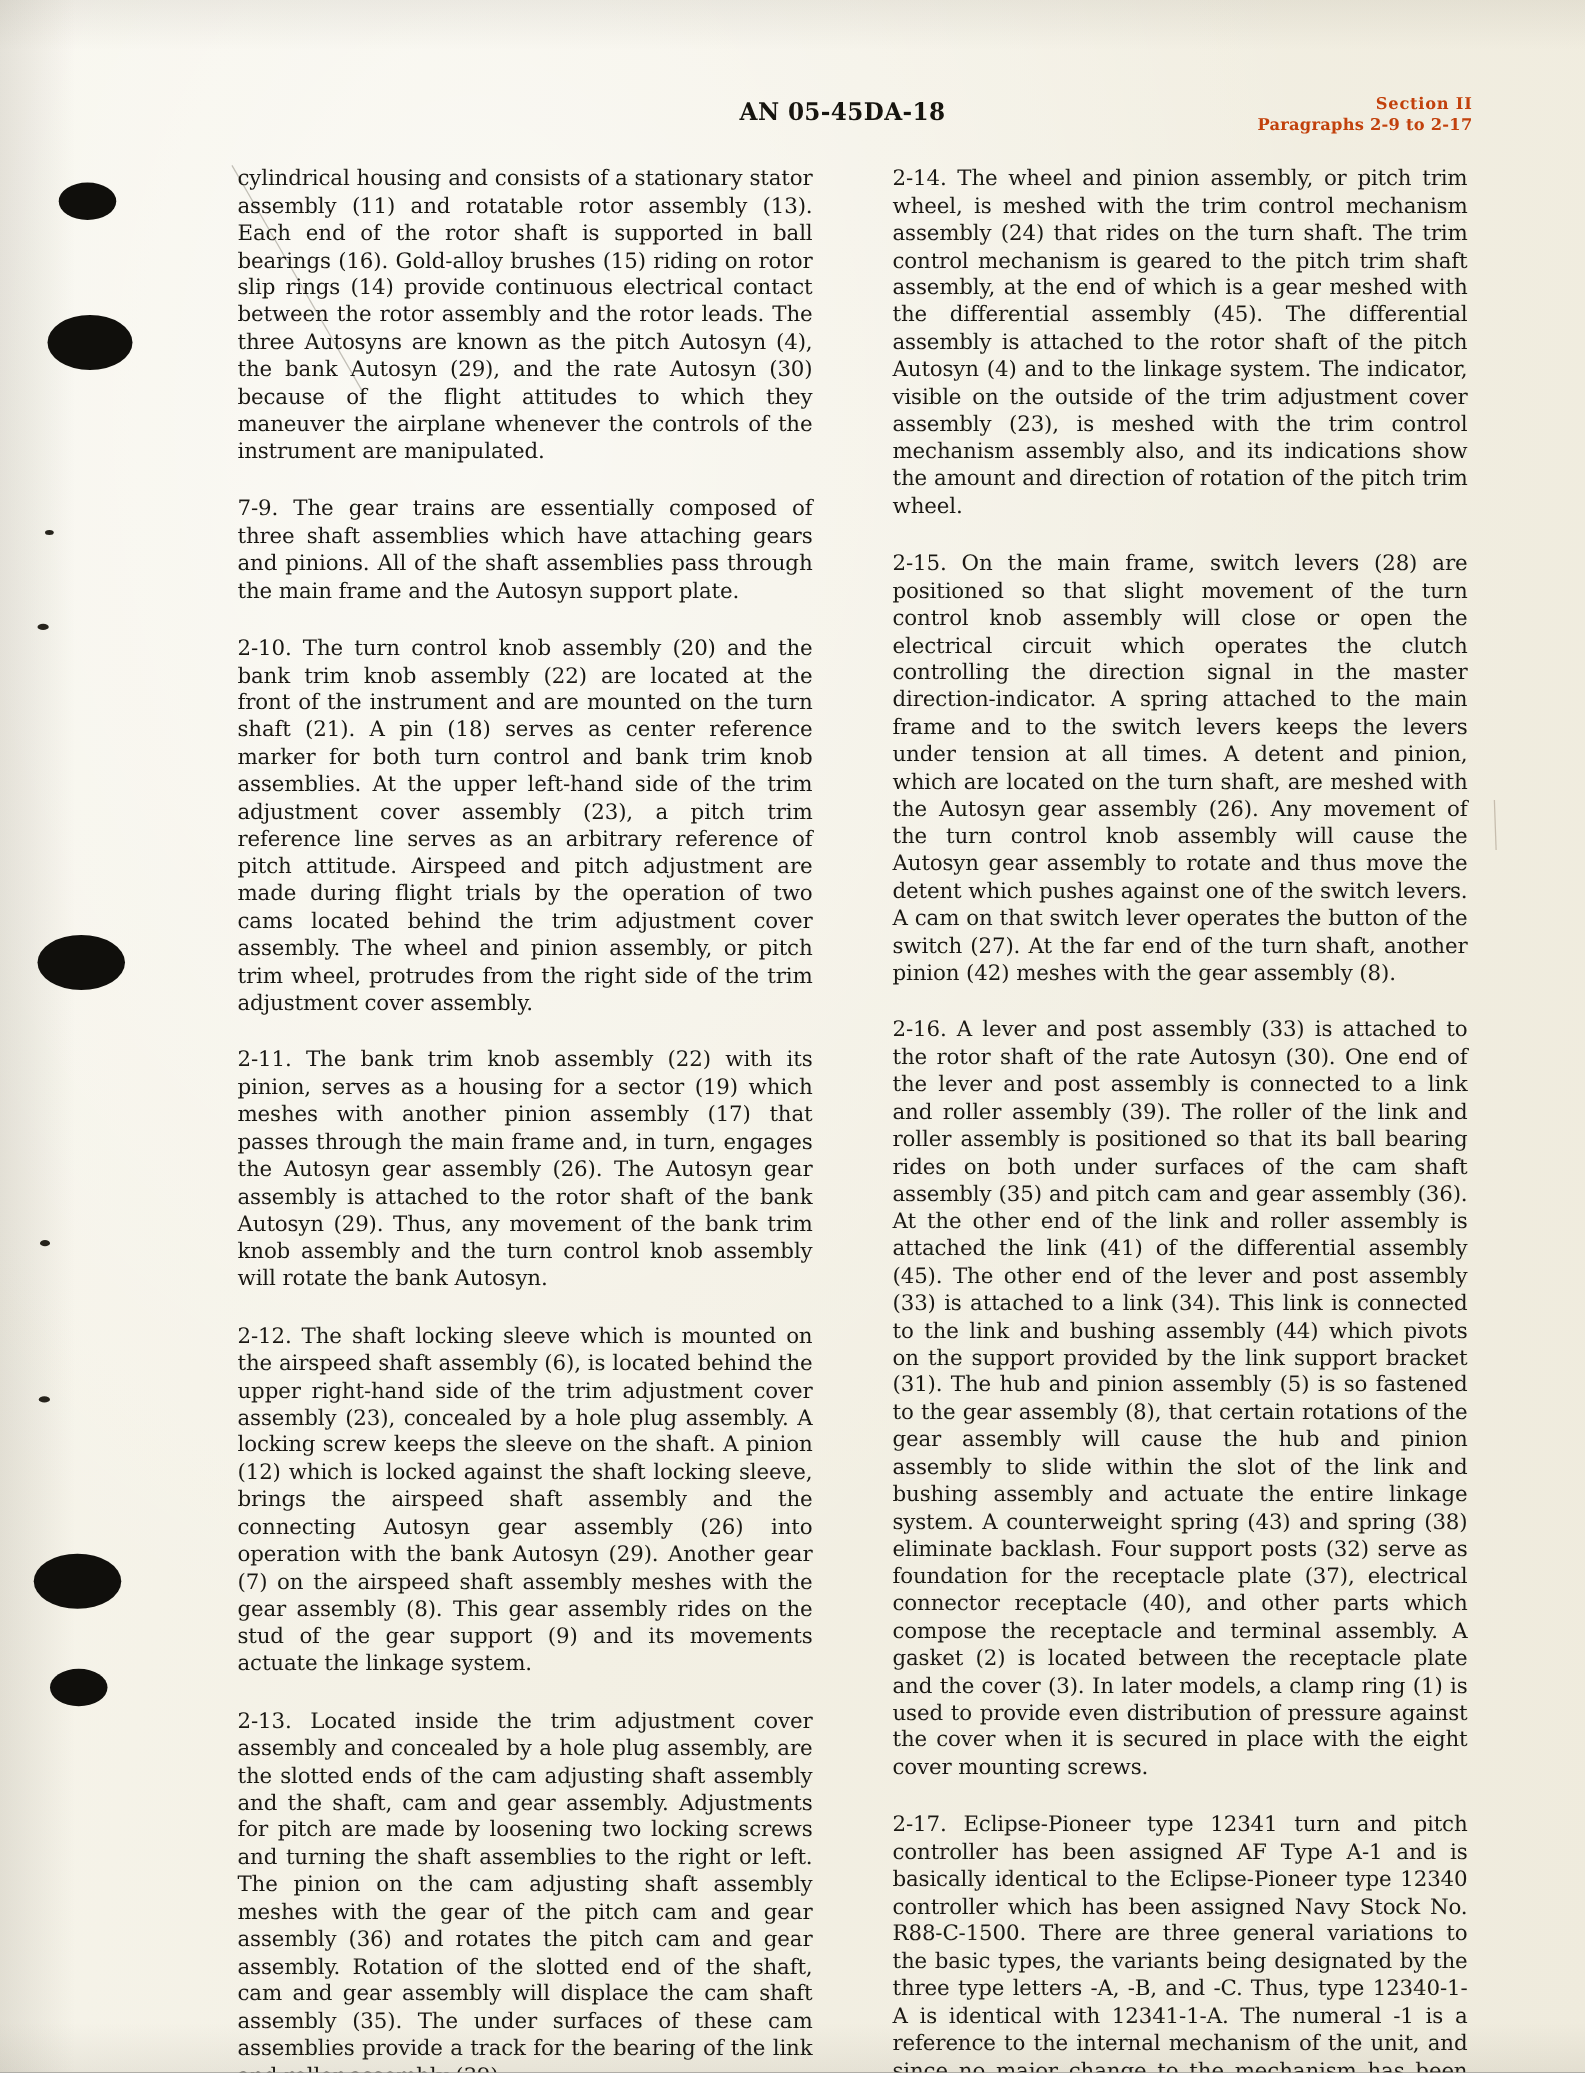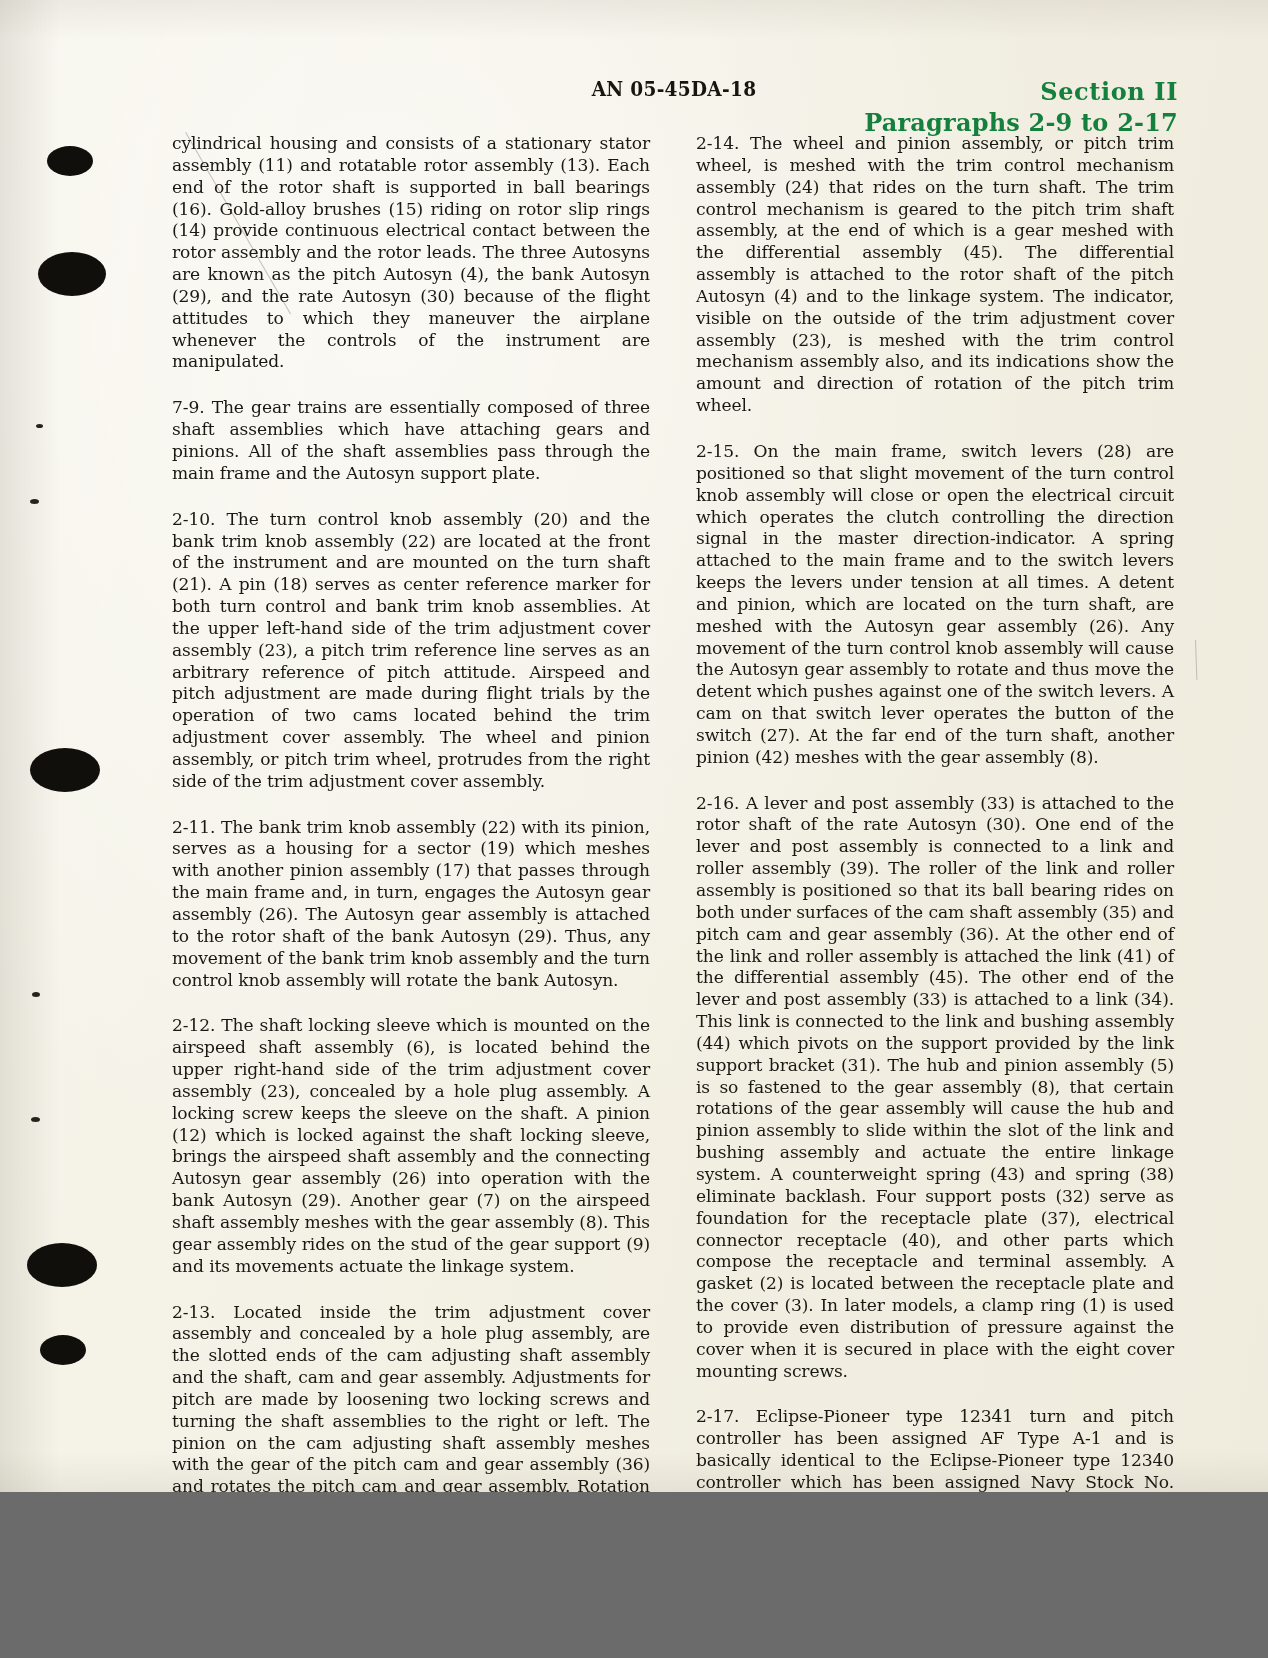--- a/index.html
+++ b/index.html
@@ -3,21 +3,21 @@
 <meta charset="utf-8">
 <style>
   html, body {
     margin: 0;
     padding: 0;
     background: #6b6b6b;
   }
   .page {
     position: relative;
     width: 1268px;
-    height: 1492px;
+    height: 1658px;
     background: #f4f1e6;
     overflow: hidden;
     font-family: "DejaVu Serif", "Liberation Serif", serif;
     box-sizing: border-box;
   }
   
   .paper-tone {
     position: absolute;
     inset: 0;
     pointer-events: none;
@@ -58,40 +58,40 @@
     letter-spacing: 0.3px;
     color: #17150f;
     transform: scaleX(0.95);
   }
   .header-right {
     position: absolute;
     right: 0;
     top: -2px;
     text-align: right;
     font-weight: bold;
-    font-size: 24px;
-    color: #15803d;
+    font-size: 13px;
+    color: #c2410c;
     line-height: 1.30;
   }
   .header-right .sec { letter-spacing: 0.6px; }
   .header-right .paras { letter-spacing: 0.2px; }
 
   
   .columns {
     position: absolute;
     top: 133px;
     left: 172px;
     width: 1002px;
     display: flex;
     gap: 46px;
   }
   .col { width: 478px; }
 
   p.para {
-    margin: 0 0 24px 0;
+    margin: 0 0 24px 18px;
     text-align: justify;
     text-justify: inter-word;
     font-family: "DejaVu Serif", "Liberation Serif", serif;
     font-size: 17.1px;
     line-height: 21.85px;
     color: #1a1813;
     letter-spacing: -0.12px;
     word-spacing: 0.1px;
     -webkit-font-smoothing: none;
   }

